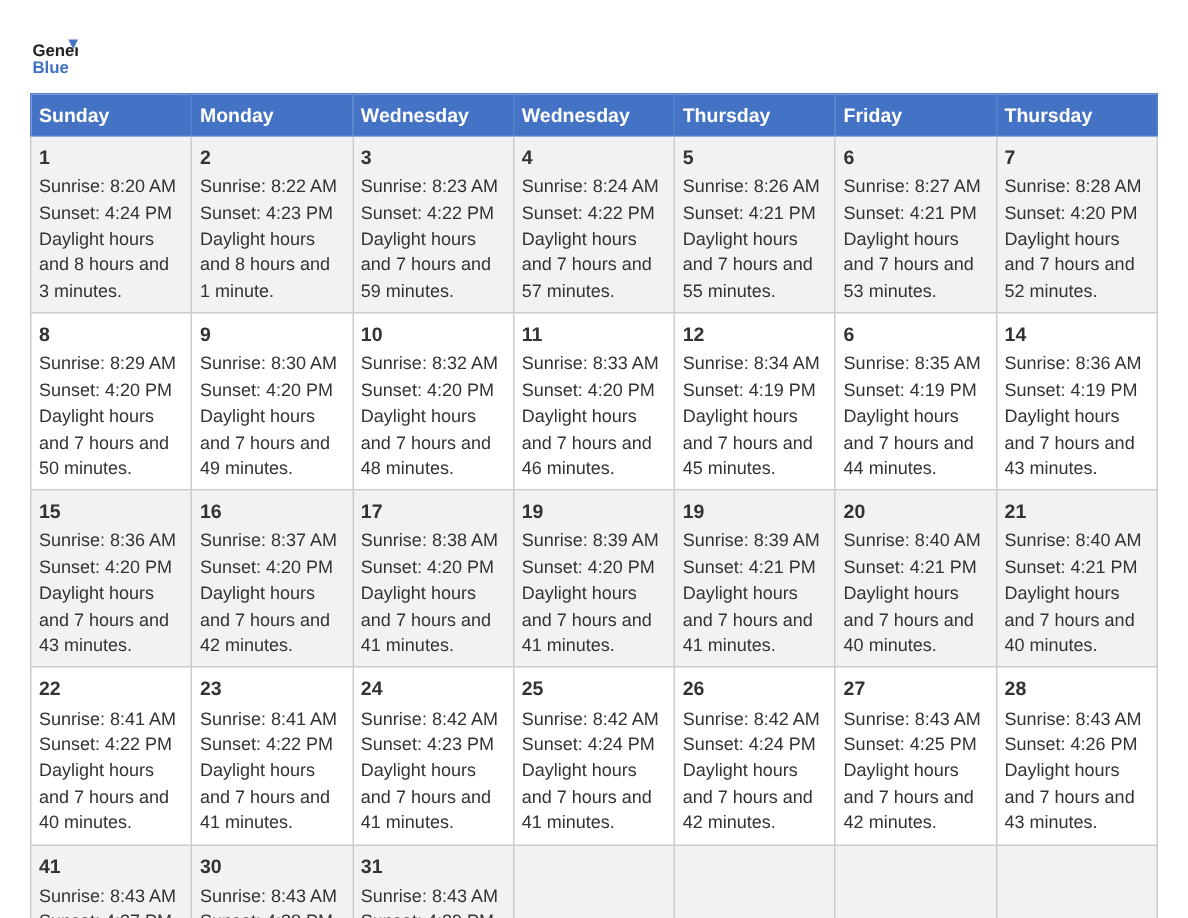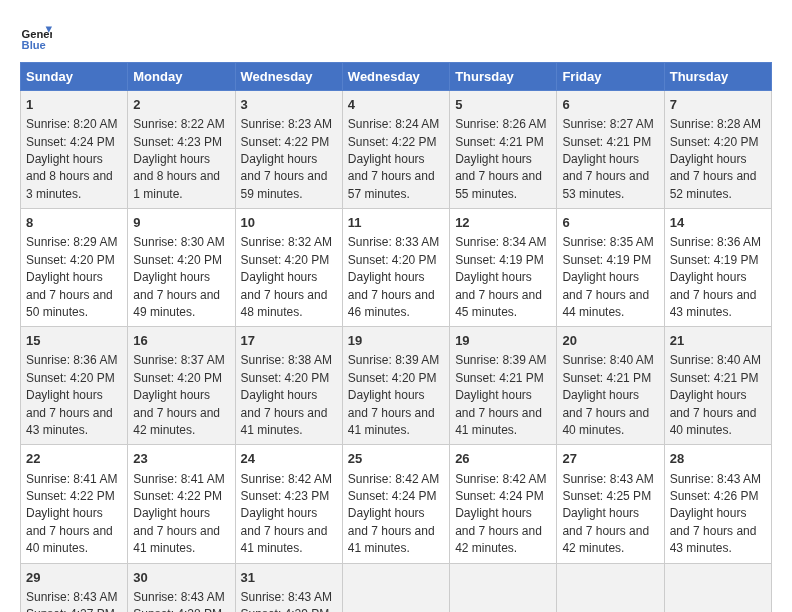--- a/index.html
+++ b/index.html
@@ -366,21 +366,21 @@
         <div class="cell-info">
           Sunrise: 8:43 AM<br>
           Sunset: 4:26 PM<br>
           Daylight hours<br>
           and 7 hours and 43 minutes.
         </div>
       </td>
       </tr>
       <tr>
         <td>
-        <span class="day-num">29</span>
+        <span class="day-num">41</span>
         <div class="cell-info">
           Sunrise: 8:43 AM<br>
           Sunset: 4:27 PM<br>
           Daylight hours<br>
           and 7 hours and 44 minutes.
         </div>
       </td>
         <td>
         <span class="day-num">30</span>
         <div class="cell-info">

